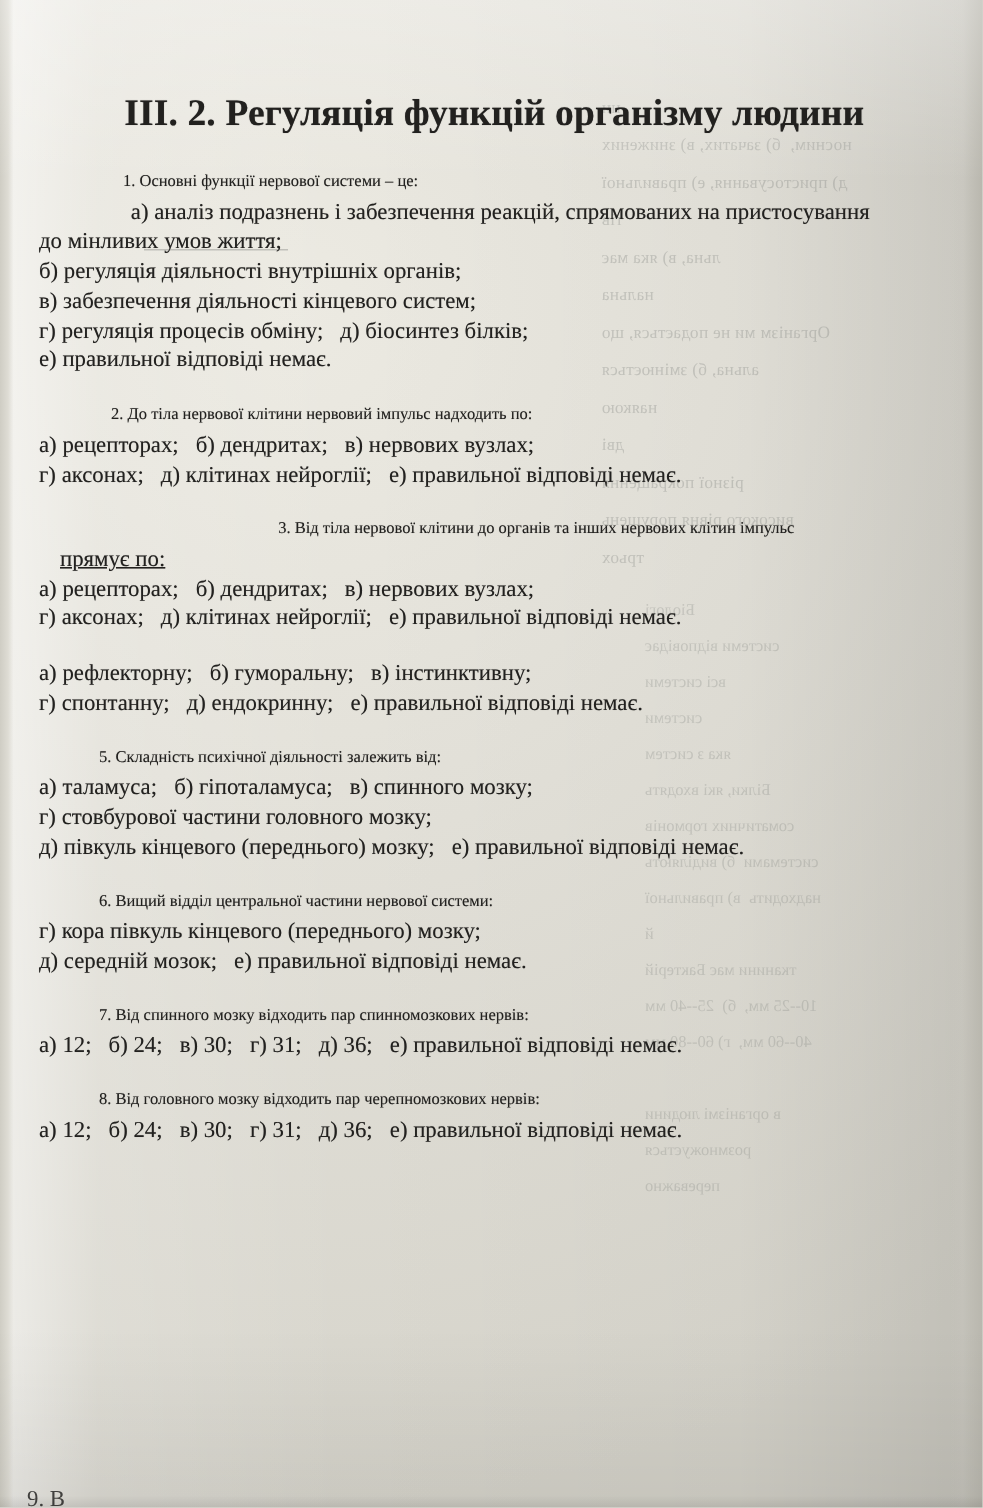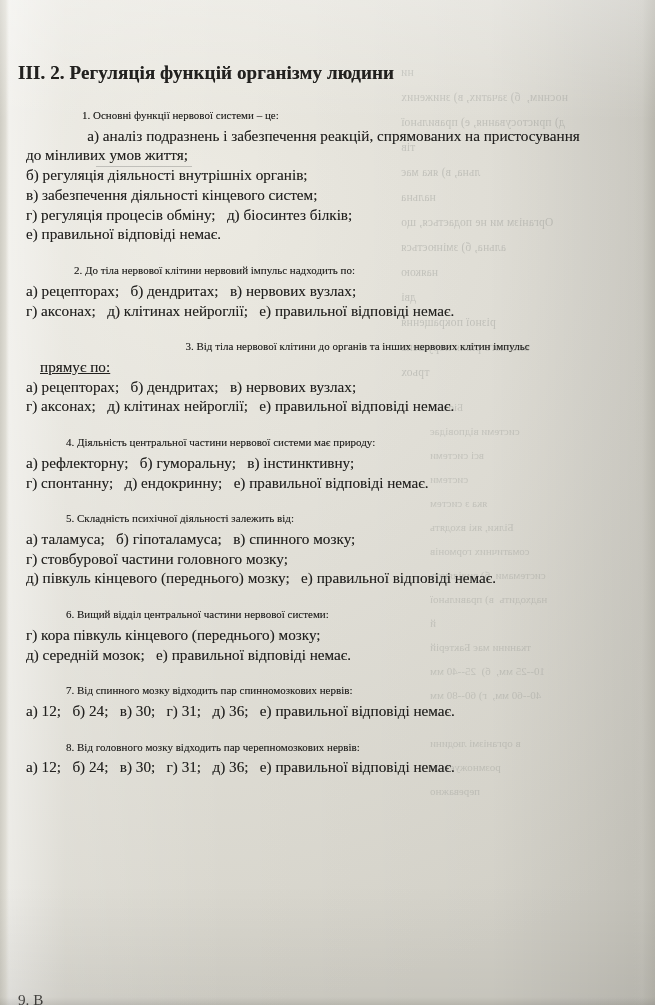--- a/index.html
+++ b/index.html
@@ -89,22 +89,23 @@
   #content {
     position: relative;
     z-index: 3;
     padding: 0 14px 0 18px;
     color: #22211f;
   }
 
   h1.doc-title {
     margin: 0;
     padding-top: 62px;
-    font-size: 19px;
+    font-size: 25px;
     font-weight: bold;
+    text-align: center;
     letter-spacing: 0.1px;
     text-shadow: 0 0 0.6px rgba(0,0,0,0.45);
   }
 
   .q-block {
     margin-top: 17px;
   }
   .q-block:first-of-type {
     margin-top: 22px;
   }
@@ -225,21 +226,20 @@
     </div>
 
     <div class="q-block">
       <div class="q-stem indent-less overflow-right">3. Від тіла нервової клітини до органів та інших нервових клітин імпульс</div>
       <div class="q-line cont">прямує по:</div>
       <div class="q-line">а) рецепторах;   б) дендритах;   в) нервових вузлах;</div>
       <div class="q-line">г) аксонах;   д) клітинах нейроглії;   е) правильної відповіді немає.</div>
     </div>
 
     <div class="q-block">
-      <div class="q-stem indent-none">4. Діяльність центральної частини нервової системи має природу:</div>
       <div class="q-line">а) рефлекторну;   б) гуморальну;   в) інстинктивну;</div>
       <div class="q-line">г) спонтанну;   д) ендокринну;   е) правильної відповіді немає.</div>
     </div>
 
     <div class="q-block">
       <div class="q-stem indent-none">5. Складність психічної діяльності залежить від:</div>
       <div class="q-line">а) таламуса;   б) гіпоталамуса;   в) спинного мозку;</div>
       <div class="q-line">г) стовбурової частини головного мозку;</div>
       <div class="q-line">д) півкуль кінцевого (переднього) мозку;   е) правильної відповіді немає.</div>
     </div>

